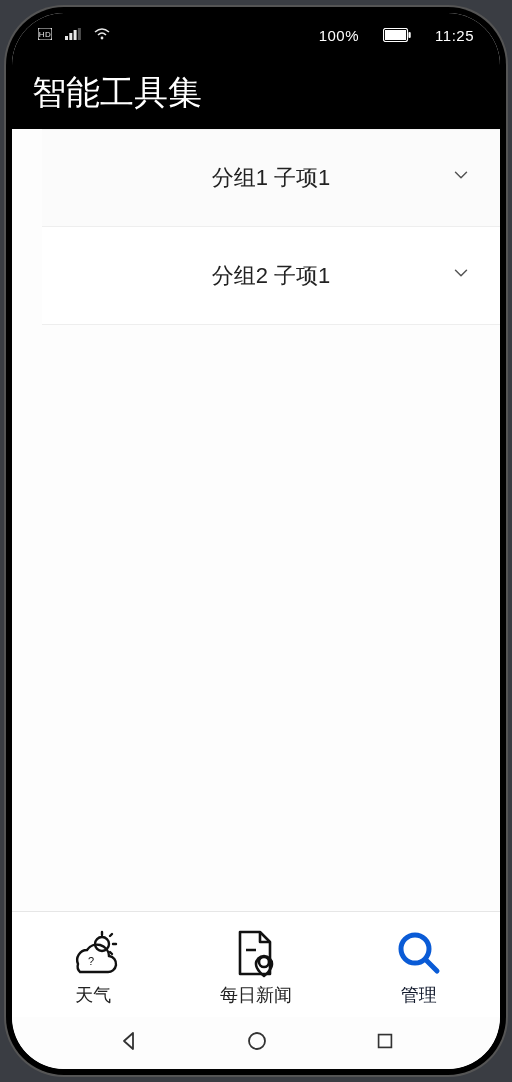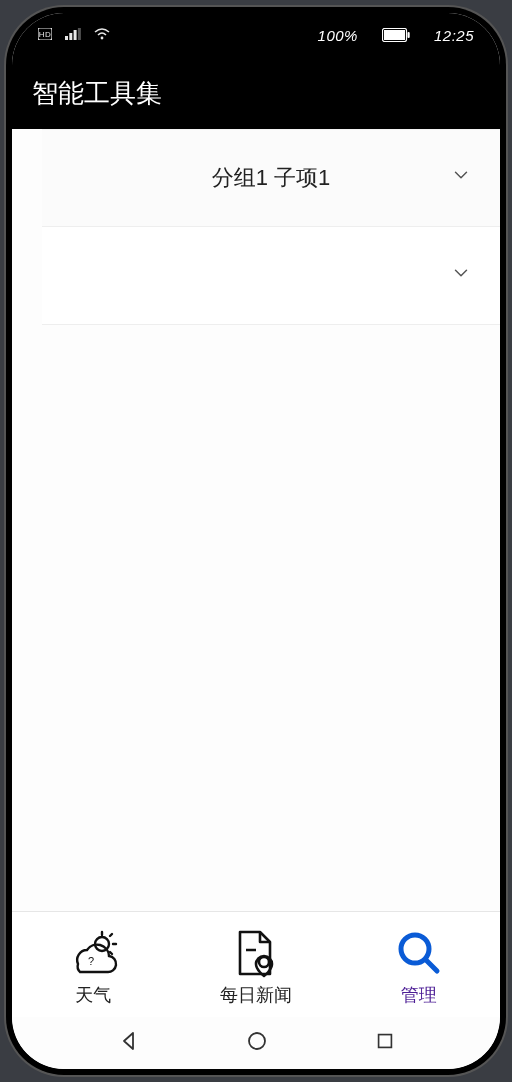--- a/index.html
+++ b/index.html
@@ -37,30 +37,30 @@
       background: #000;
       color: #fff;
       display: flex;
       align-items: center;
       justify-content: space-between;
       padding: 0 26px;
       font-size: 15px;
       letter-spacing: 0.5px;
     }
     .status-left { display: flex; align-items: center; gap: 13px; opacity: 0.9; font-size:13px; }
-    .status-right { display: flex; align-items: center; gap: 24px; font-style: italic; }
+    .status-right { display: flex; align-items: center; gap: 24px; }
     .status-right .batt { display:inline-flex; align-items:center; }
     .app-bar {
       height: 72px;
       background: #000;
       color: #fff;
       display: flex;
       align-items: center;
       padding: 0 20px;
-      font-size: 26px;
+      font-size: 34px;
       font-weight: 500;
     }
     .content {
       flex: 1;
       background: #fdfdfd;
       overflow-y: auto;
     }
     .list-item {
       height: 98px;
       display: flex;
@@ -91,21 +91,21 @@
     }
     .nav-item {
       display: flex;
       flex-direction: column;
       align-items: center;
       gap: 4px;
       font-size: 18px;
       color: #222;
       width: 25%;
     }
-    .nav-item.active { color: #4c1d95; justify-content: space-between; }
+    .nav-item.active { color: #0f172a; justify-content: space-between; }
     .nav-item .icon-slot {
       height: 52px;
       display: flex;
       align-items: center;
       justify-content: center;
     }
     .sys-nav {
       height: 52px;
       background: #fdfdfd;
       display: flex;
@@ -147,38 +147,39 @@
       </div>
       <div class="status-right">
         <span>100%</span>
         <span class="batt">
           <svg width="28" height="14" viewBox="0 0 28 14">
               <rect x="0.5" y="0.5" width="24" height="13" rx="2" fill="none" stroke="#fff" stroke-width="1.2"></rect>
               <rect x="2" y="2" width="21" height="10" fill="#fff"></rect>
               <rect x="25.5" y="4" width="2.2" height="6" rx="1" fill="#fff"></rect>
             </svg>
         </span>
-        <span>12:25</span>
+        <span>11:25</span>
       </div>
     </div>
 
     <div class="app-bar">
       <span>智能工具集</span>
     </div>
 
     <div class="content">
       <div class="list-item">
         <span>分组1 子项1</span>
         <span class="chev">
           <svg width="22" height="22" viewBox="0 0 24 24">
               <path d="M6 9 L12 15 L18 9" fill="none" stroke="#555" stroke-width="1.6" stroke-linecap="round" stroke-linejoin="round"></path>
             </svg>
         </span>
       </div>
       <div class="list-item">
+        <span>分组2 子项1</span>
         <span class="chev">
           <svg width="22" height="22" viewBox="0 0 24 24">
               <path d="M6 9 L12 15 L18 9" fill="none" stroke="#555" stroke-width="1.6" stroke-linecap="round" stroke-linejoin="round"></path>
             </svg>
         </span>
       </div>
     </div>
 
     <div class="bottom-nav">
       <div class="nav-item">

